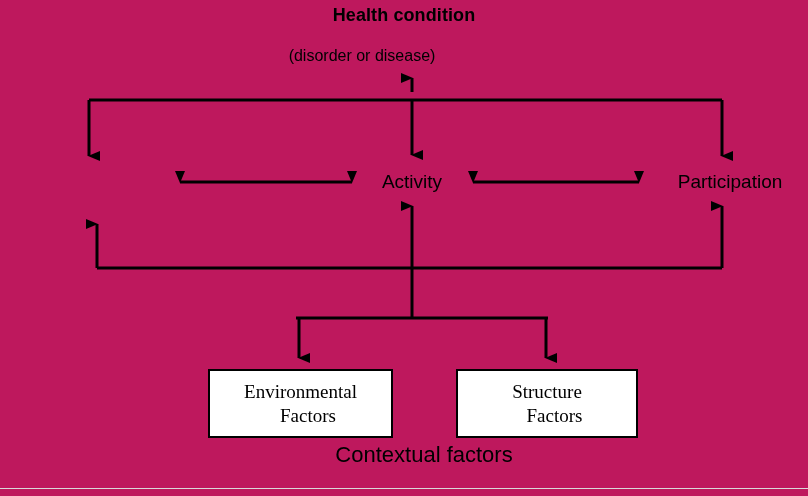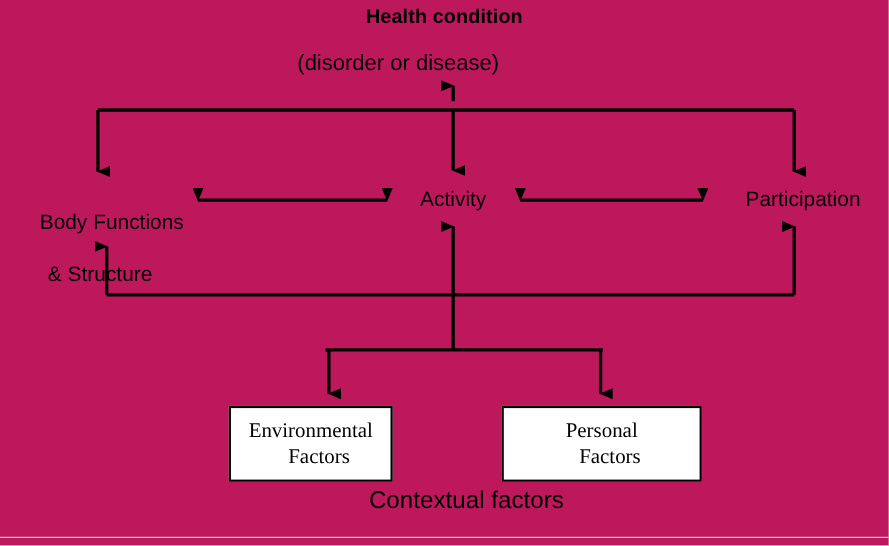--- a/index.html
+++ b/index.html
@@ -40,21 +40,21 @@
     text-align: center;
     font-size: 18px;
     font-weight: bold;
     letter-spacing: 0.1px;
   }
   .subtitle {
     left: 0;
     top: 46px;
     width: 724px;
     text-align: center;
-    font-size: 20px;
+    font-size: 16px;
     font-weight: normal;
   }
   
   .node-label {
     font-size: 19px;
     font-weight: normal;
   }
   .node-bodyfunc {
     left: 6px;
     top: 168px;
@@ -91,21 +91,21 @@
     text-align: center;
   }
   .factor-box .inner {
     display: block;
     width: 100%;
   }
   .factor-box .l2 { display: block; padding-left: 15px; }
   #box-environmental {
     left: 208px;
     top: 369px;
-    width: 149px;
+    width: 185px;
     height: 69px;
   }
   #box-personal {
     left: 456px;
     top: 369px;
     width: 182px;
     height: 69px;
   }
   
   .caption {
@@ -176,39 +176,35 @@
 
       <path d="M 296,318 L 548,318"></path>
 
       <path d="M 299,318 L 299,358" marker-end="url(#ah-down)"></path>
 
       <path d="M 546,318 L 546,358" marker-end="url(#ah-down)"></path>
 
     </g>
   </svg>
 
-  <div class="lbl node-label node-bodyfunc">
-    <span>Body Functions</span>
-    <span class="line2">&amp; Structure</span>
-  </div>
 
   <div class="lbl node-label node-participation">Participation</div>
 
   <div class="lbl node-label node-activity">Activity</div>
 
   <div class="factor-box" id="box-environmental">
     <span class="inner">
       <span>Environmental</span>
       <span class="l2">Factors</span>
     </span>
   </div>
 
   <div class="factor-box" id="box-personal">
     <span class="inner">
-      <span>Personal</span>
+      <span>Structure</span>
       <span class="l2">Factors</span>
     </span>
   </div>
 
   <div class="lbl caption">Contextual factors</div>
 
   <div id="bottom-rule"></div>
 
 </div>
 

